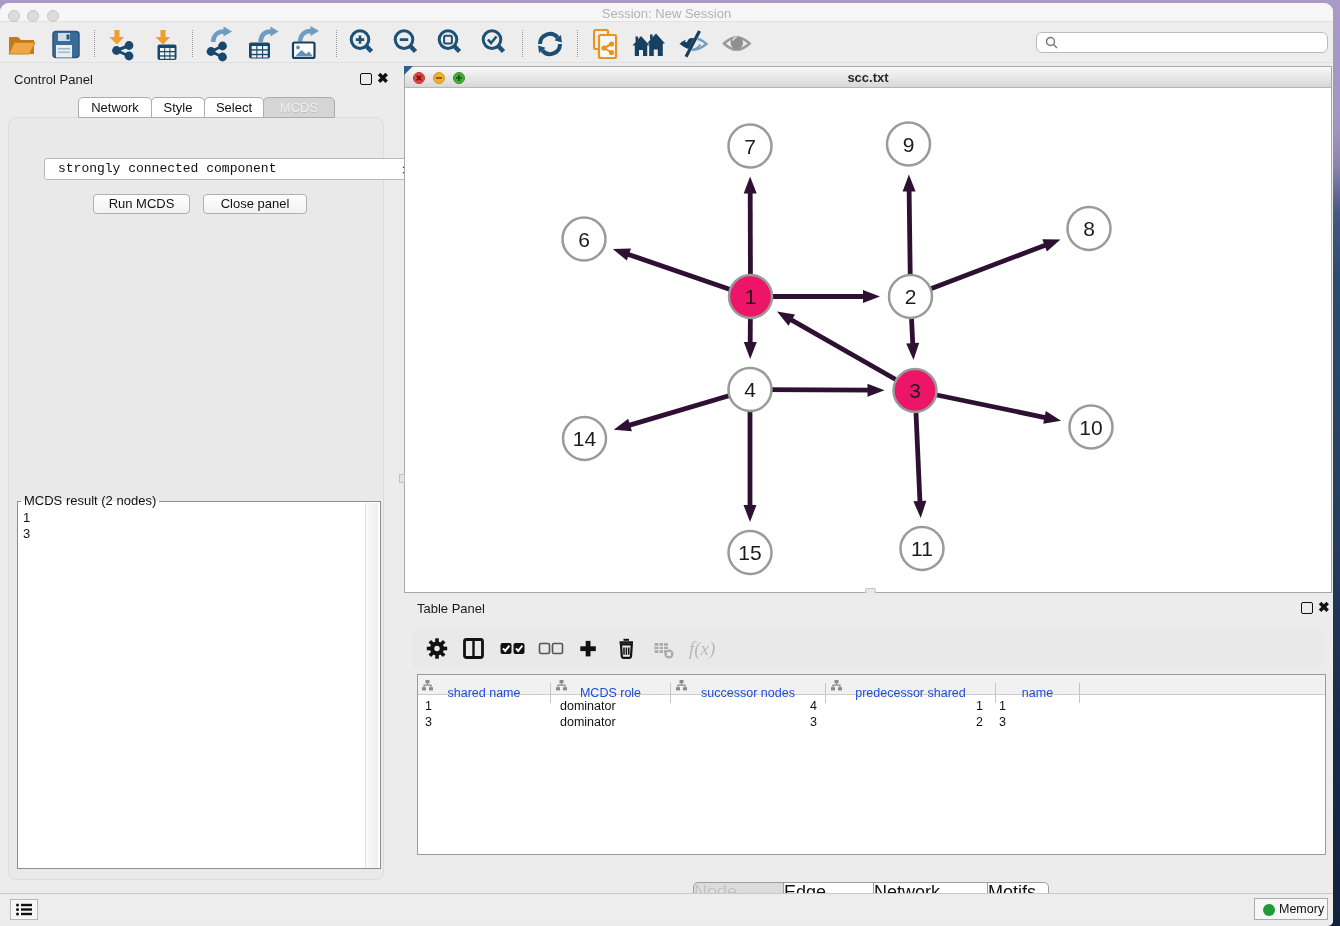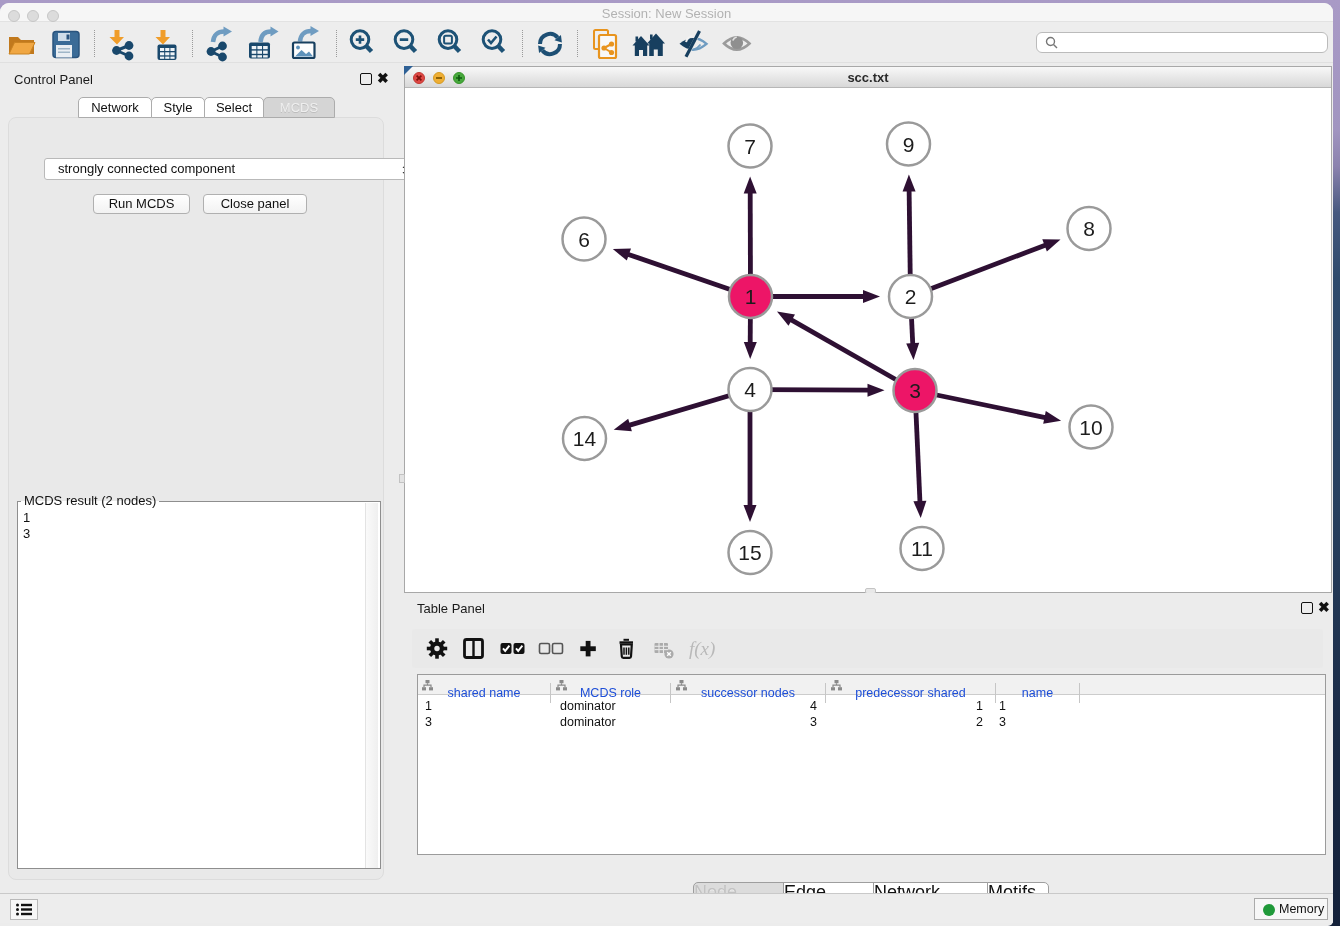--- a/index.html
+++ b/index.html
@@ -16,21 +16,21 @@
 .sep { position:absolute; top:8px; height:27px; width:0; border-left:1px dotted #9a9a9a; }
 .ticon { position:absolute; top:4px; }
 
 #cp { position:absolute; left:0; top:60px; width:392px; height:830px; background:#ececec; }
 #cp-title { position:absolute; left:14px; top:9px; font-size:13px; color:#1a1a1a; }
 .float-btn { position:absolute; width:12px; height:12px; border:1.5px solid #111; border-radius:2px; background:transparent; }
 .close-x { position:absolute; font-size:14px; font-weight:bold; color:#111; line-height:12px; }
 .cptab { position:absolute; top:34px; height:21px; background:#fff; border:1px solid #acacac; border-radius:5px 5px 0 0; font-size:13px; text-align:center; line-height:19px; color:#111; }
 #cp-content { position:absolute; left:8px; top:54px; width:376px; height:763px; background:#e9e9e9; border:1px solid #dcdcdc; border-radius:8px; }
 #opt-label { position:absolute; left:0; top:74px; width:100%; text-align:center; font-size:13px; color:#111; }
-#dropdown { position:absolute; left:44px; top:95px; width:377px; height:22px; background:#fff; border:1px solid #b9b9b9; border-radius:3px; font-size:13px; line-height:20px; padding-left:13px; color:#111; }
+#dropdown { position:absolute; left:44px; top:95px; width:377px; height:22px; background:#fff; border:1px solid #b9b9b9; border-radius:3px; font-size:13px; line-height:20px; padding-left:13px; color:#111;font-family:Liberation Mono, monospace; }
 .btn { position:absolute; top:131px; height:20px; background:linear-gradient(#ffffff,#f2f2f2); border:1px solid #b0b0b0; border-radius:4px; font-size:13px; text-align:center; line-height:18px; color:#111; }
 #mcds-box { position:absolute; left:17px; top:438px; width:364px; height:368px; background:#fff; border:1px solid #8e8e8e; }
 #mcds-legend { position:absolute; left:21px; top:431px; font-size:13px; color:#111; background:linear-gradient(#e9e9e9 52%,#ffffff 52%); padding:0 3px; line-height:14px; }
 #mcds-scroll { position:absolute; right:2px; top:1px; width:13px; height:365px; background:linear-gradient(90deg,#fafafa,#efefef); border-left:1px solid #e3e3e3; }
 
 #cwin { position:absolute; left:404px; top:63px; width:928px; height:527px; background:#fff; border:1px solid #a8a8a8; }
 #cwin-tb { position:absolute; left:0; top:0; width:100%; height:21px; background:linear-gradient(#f8f8f8,#d8d8d8); border-bottom:1px solid #b7b7b7; }
 #cwin-title { position:absolute; top:3px; width:100%; text-align:center; font-size:13px; font-weight:bold; color:#2a2a2a; }
 .mac { position:absolute; top:4.5px; width:12px; height:12px; border-radius:50%; }
 

